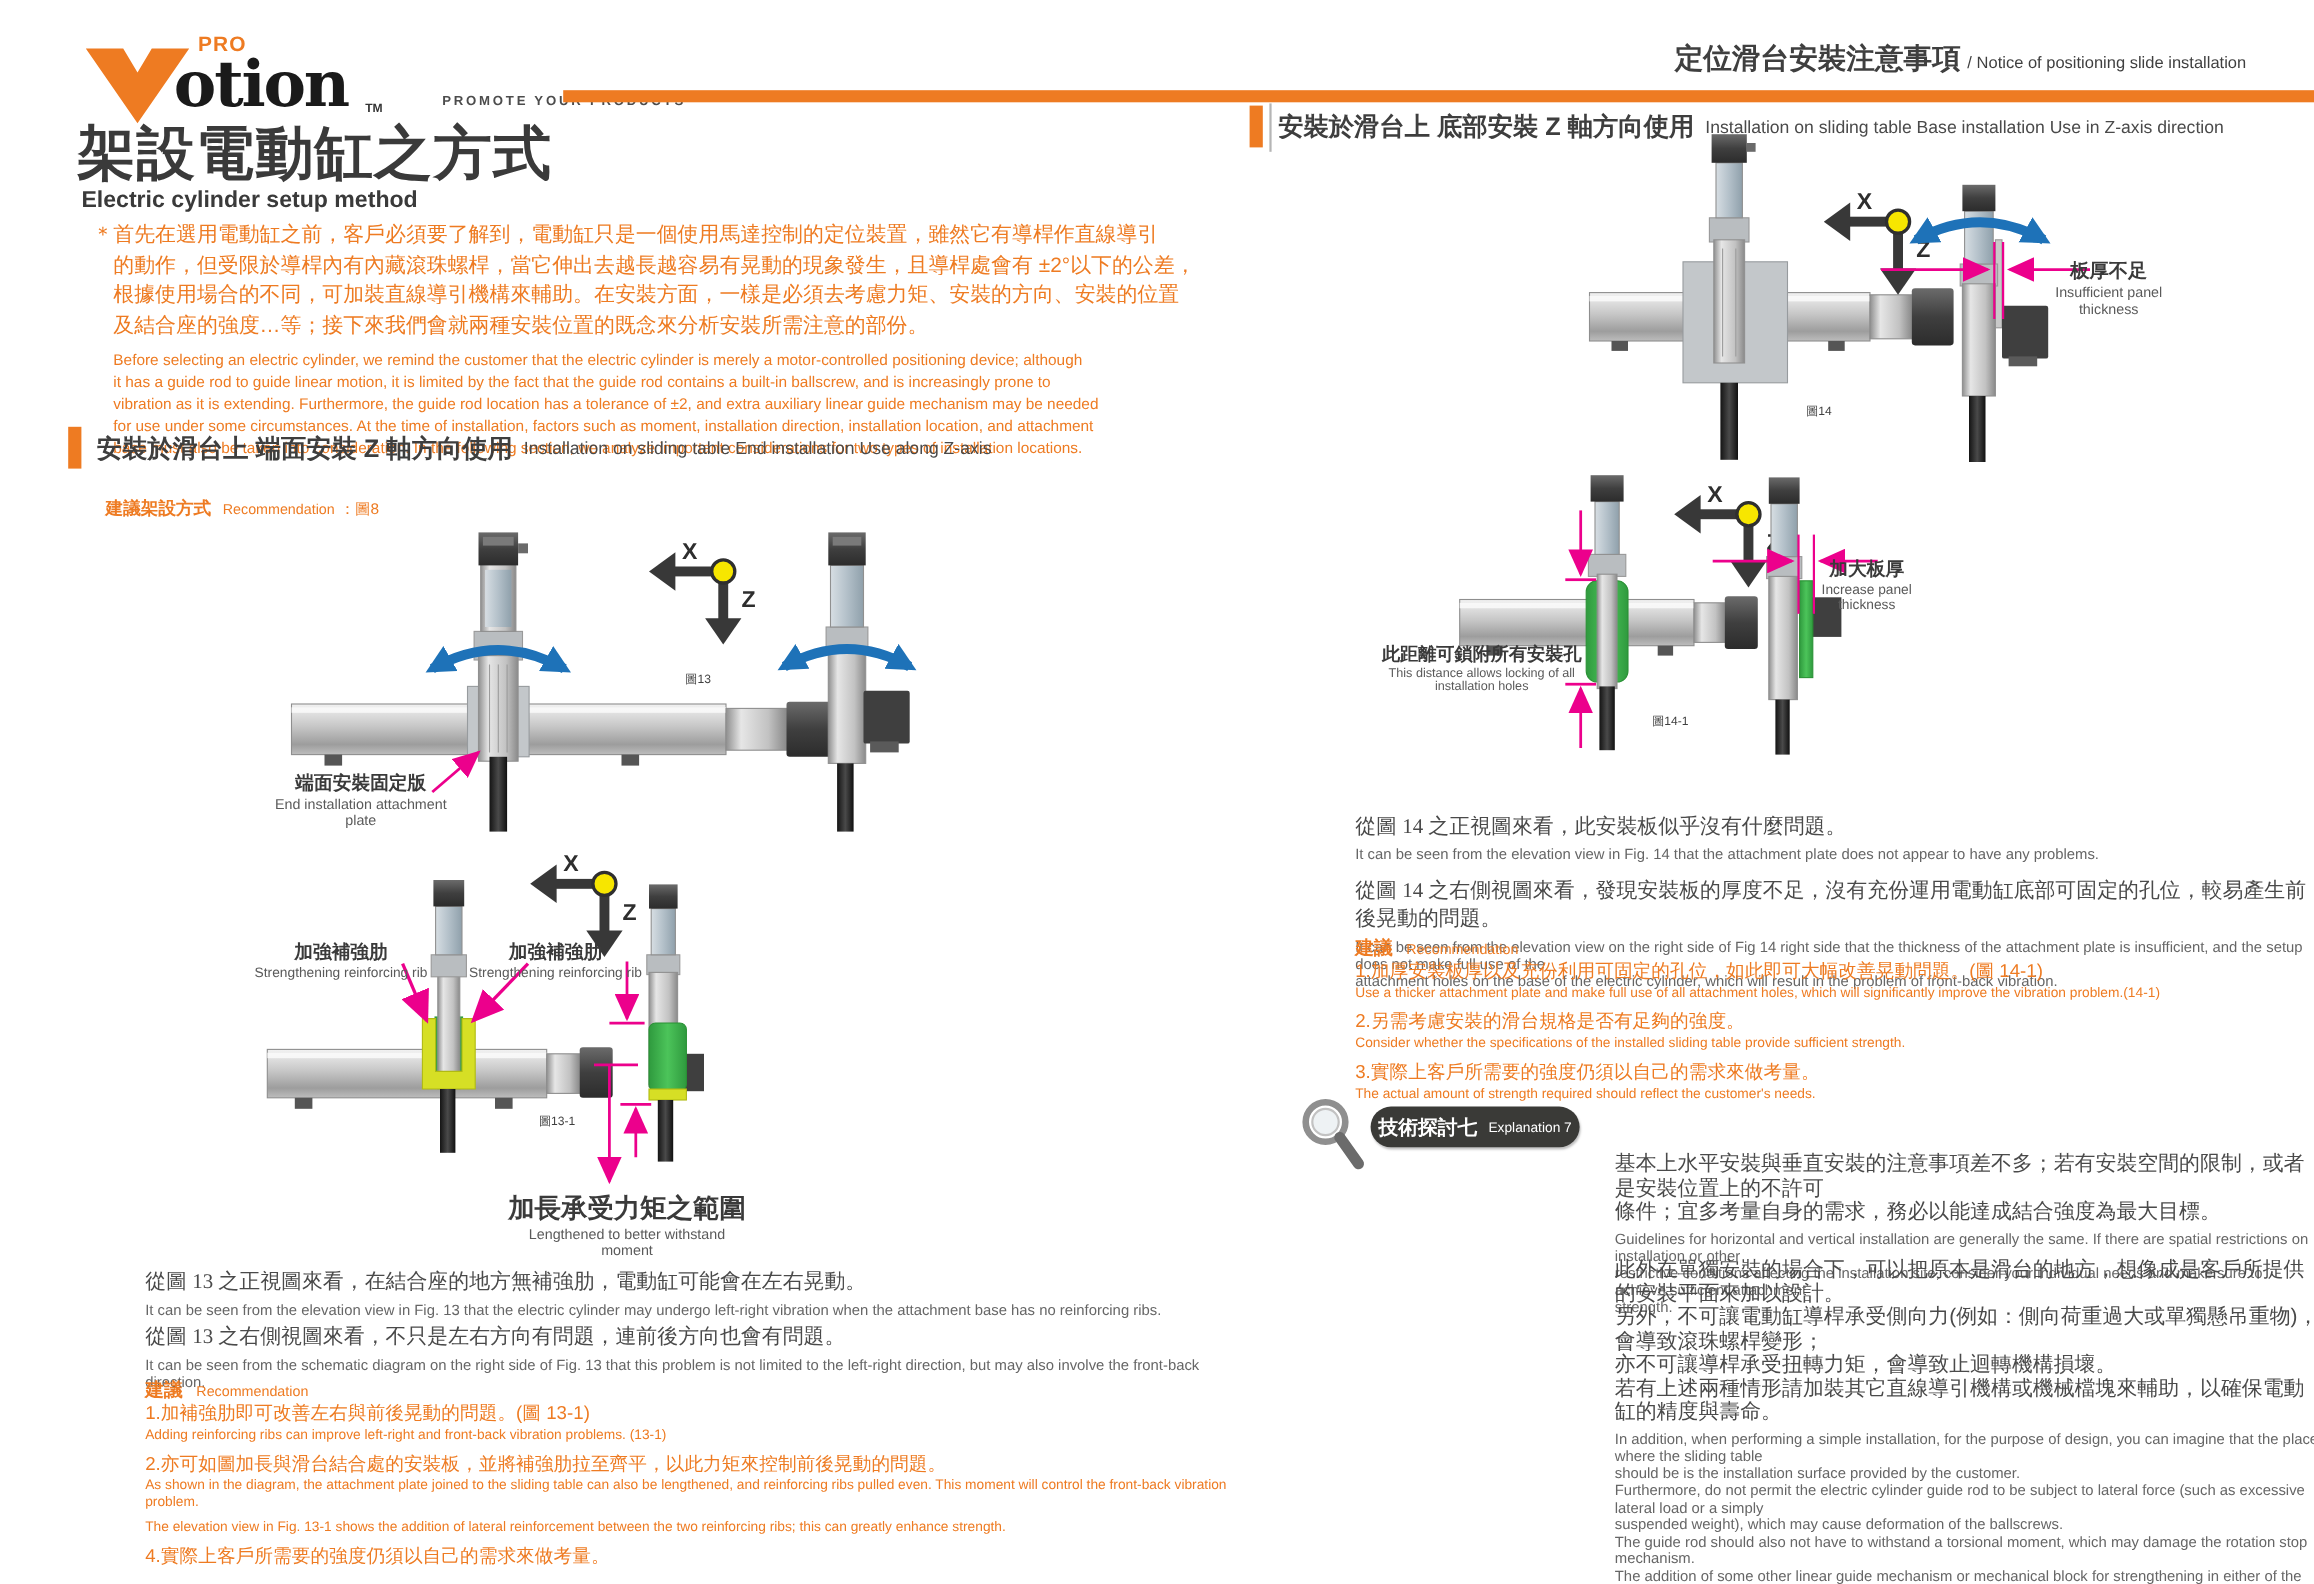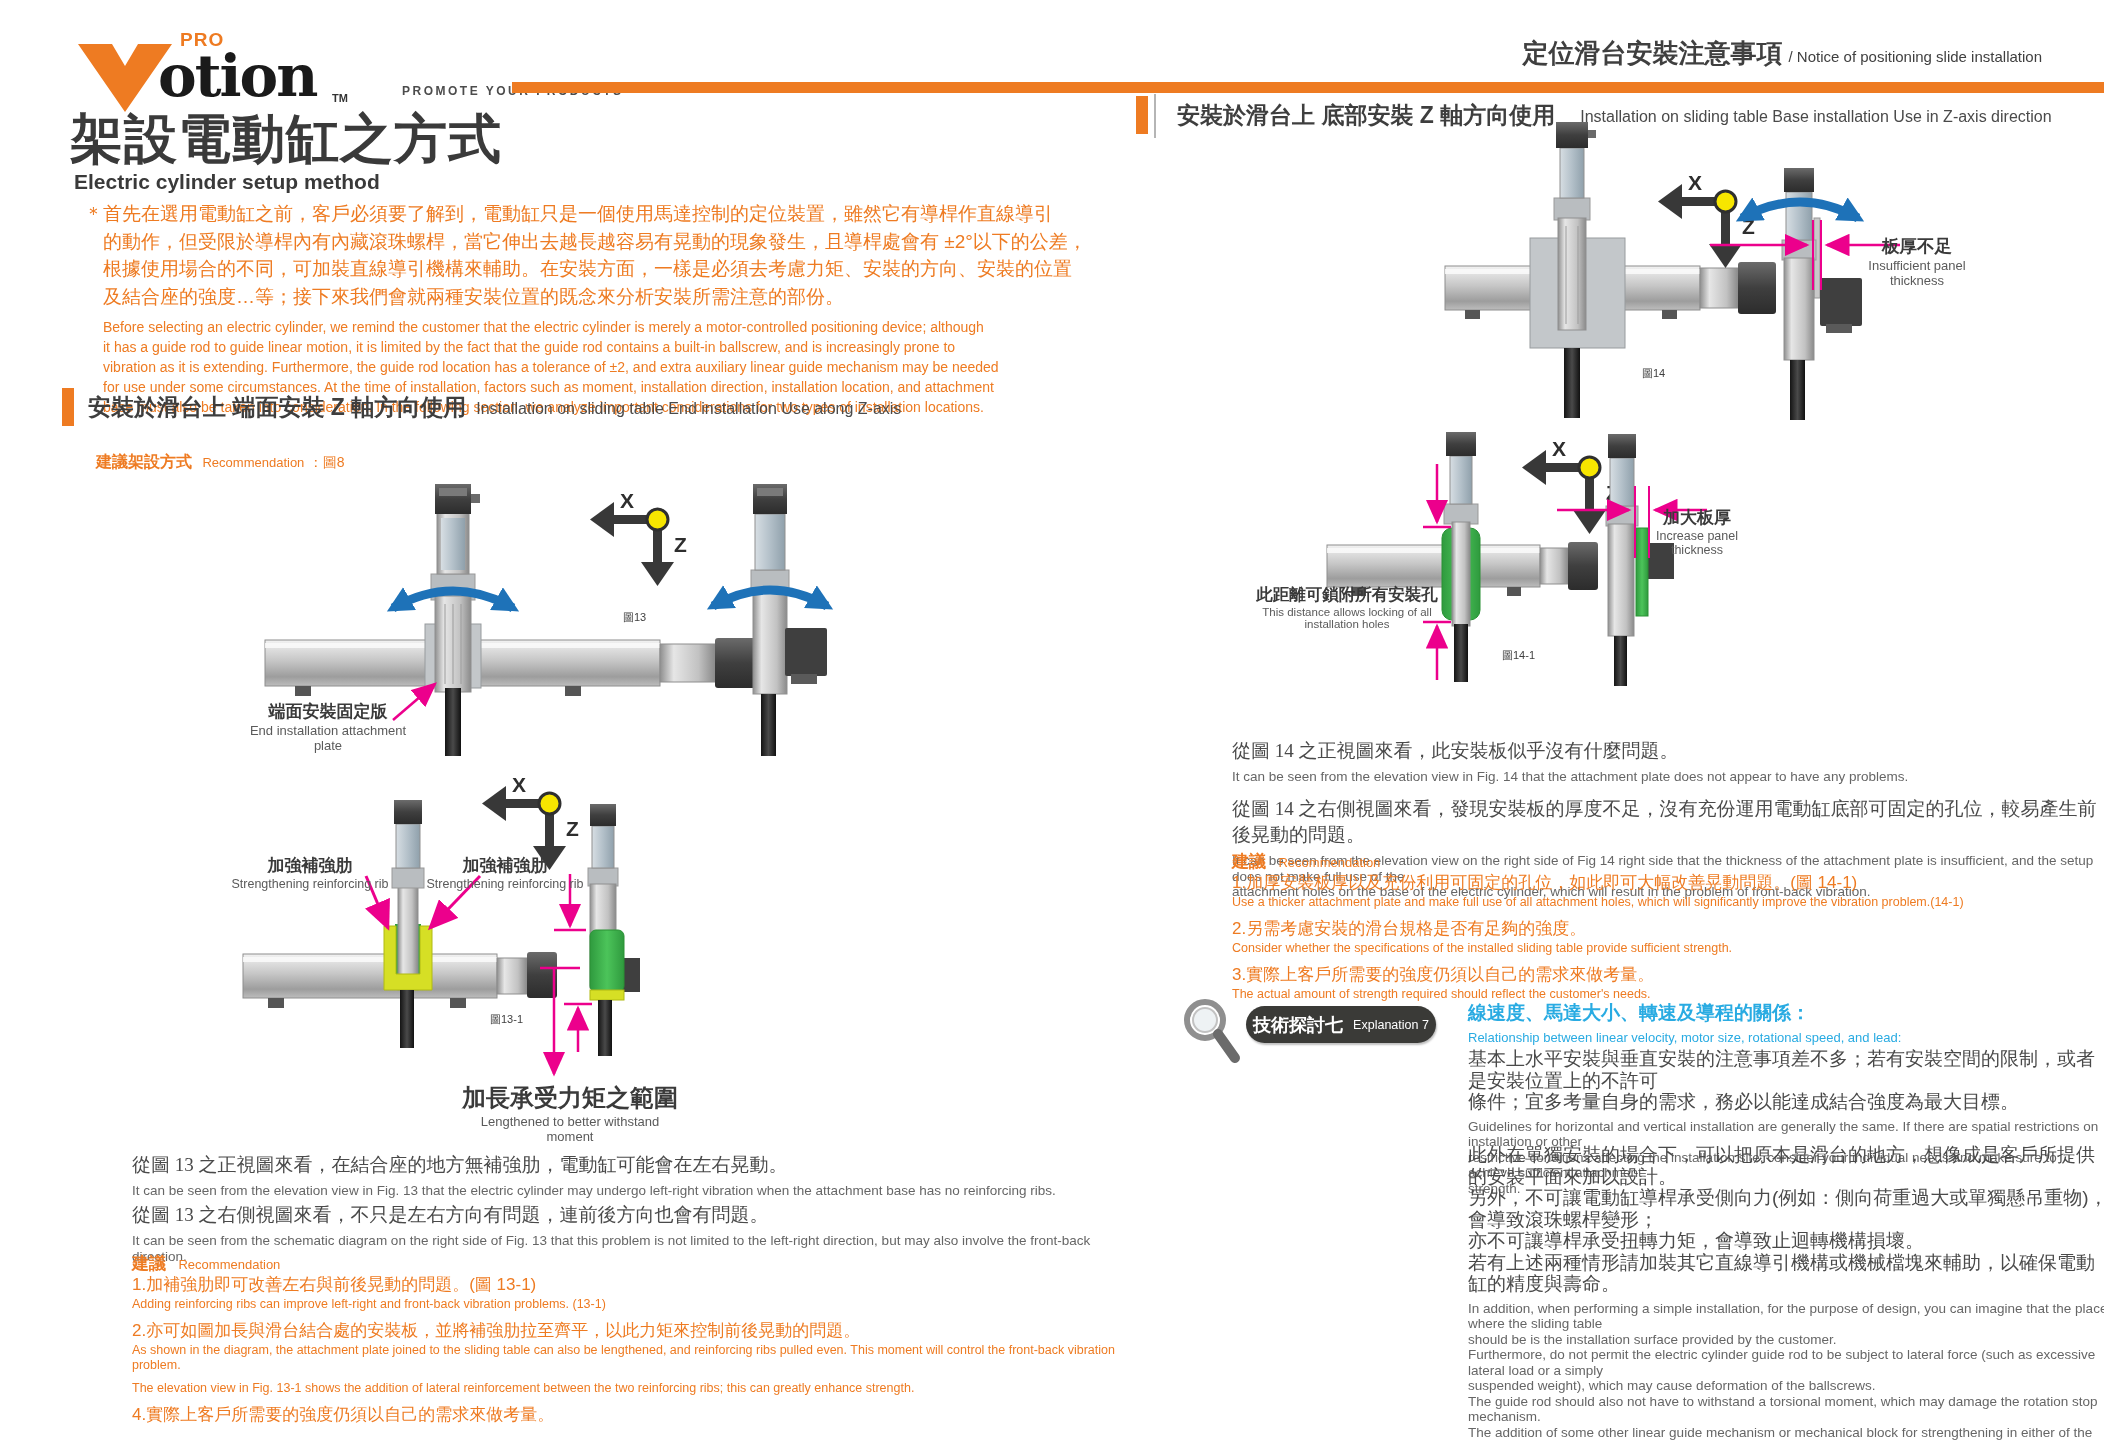--- a/index.html
+++ b/index.html
@@ -25,21 +25,21 @@
   .section-head{display:flex;align-items:flex-end;}
   .section-head .bar{width:12px;height:38px;background:#ee7b22;margin-right:14px;}
   .section-head .zh{font-size:23px;font-weight:bold;color:#3e3e3e;line-height:38px;}
   .section-head .en{font-size:16px;color:#4a4a4a;margin-left:10px;line-height:34px;}
   #left-section{left:62px;top:388px;}
   #left-rec{left:96px;top:452px;color:#ee7b22;white-space:nowrap;}
   #left-rec .a{font-size:16px;font-weight:bold;}
   #left-rec .b{font-size:13px;margin-left:6px;}
   #left-rec .c{font-size:14px;}
   #col-divider{left:1154px;top:94px;width:2px;height:44px;background:#b5b5b5;}
-  #right-section{left:1136px;top:96px;gap:15px;}
+  #right-section{left:1136px;top:96px;}
   
   .fig{position:absolute;}
   .fig svg{position:absolute;left:0;top:0;}
   .fig-label{position:absolute;text-align:center;}
   .fig-label .zh{font-weight:bold;color:#3a3a3a;}
   .fig-label .en{color:#5a5a5a;white-space:pre-line;}
   .caption{position:absolute;font-size:11px;color:#3f3f3f;}
   .ax{font:bold 21px "Liberation Sans",sans-serif;fill:#2e2e2e;}
   
   .para .zh{font-size:19px;color:#4a4a4a;font-family:Liberation Serif, serif;}
@@ -446,24 +446,20 @@
     <svg width="66" height="72" viewBox="0 0 66 72">
       <circle cx="27" cy="26" r="18" fill="#ffffff" stroke="#8f8f8f" stroke-width="6"></circle>
       <circle cx="27" cy="26" r="12" fill="#eef2f4" stroke="#c2c2c2" stroke-width="2"></circle>
       <line x1="40" y1="40" x2="57" y2="64" stroke="#6b6b6b" stroke-width="10" stroke-linecap="round"></line>
     </svg>
   </div>
   <div class="abs" id="explain-pill">
     <span class="zh">技術探討七</span>
     <span class="en">Explanation 7</span>
   </div>
-  <div class="abs" id="explain-head">
-    <div class="zh">線速度、馬達大小、轉速及導程的關係：</div>
-    <div class="en">Relationship between linear velocity, motor size, rotational speed, and lead:</div>
-  </div>
   <div class="abs exp-para" style="left:1468px;top:1048px;width:636px">
     <div class="zh">基本上水平安裝與垂直安裝的注意事項差不多；若有安裝空間的限制，或者是安裝位置上的不許可
 條件；宜多考量自身的需求，務必以能達成結合強度為最大目標。</div>
     <div class="en">Guidelines for horizontal and vertical installation are generally the same. If there are spatial restrictions on installation or other
 restrictive conditions affecting the installation site, consider your individual needs and make sure to achieve sufficient attachment
 strength.</div>
   </div>
   <div class="abs exp-para" style="left:1468px;top:1144px;width:640px">
     <div class="zh">此外在單獨安裝的場合下，可以把原本是滑台的地方，想像成是客戶所提供的安裝平面來加以設計。
 另外，不可讓電動缸導桿承受側向力(例如：側向荷重過大或單獨懸吊重物)，會導致滾珠螺桿變形；

